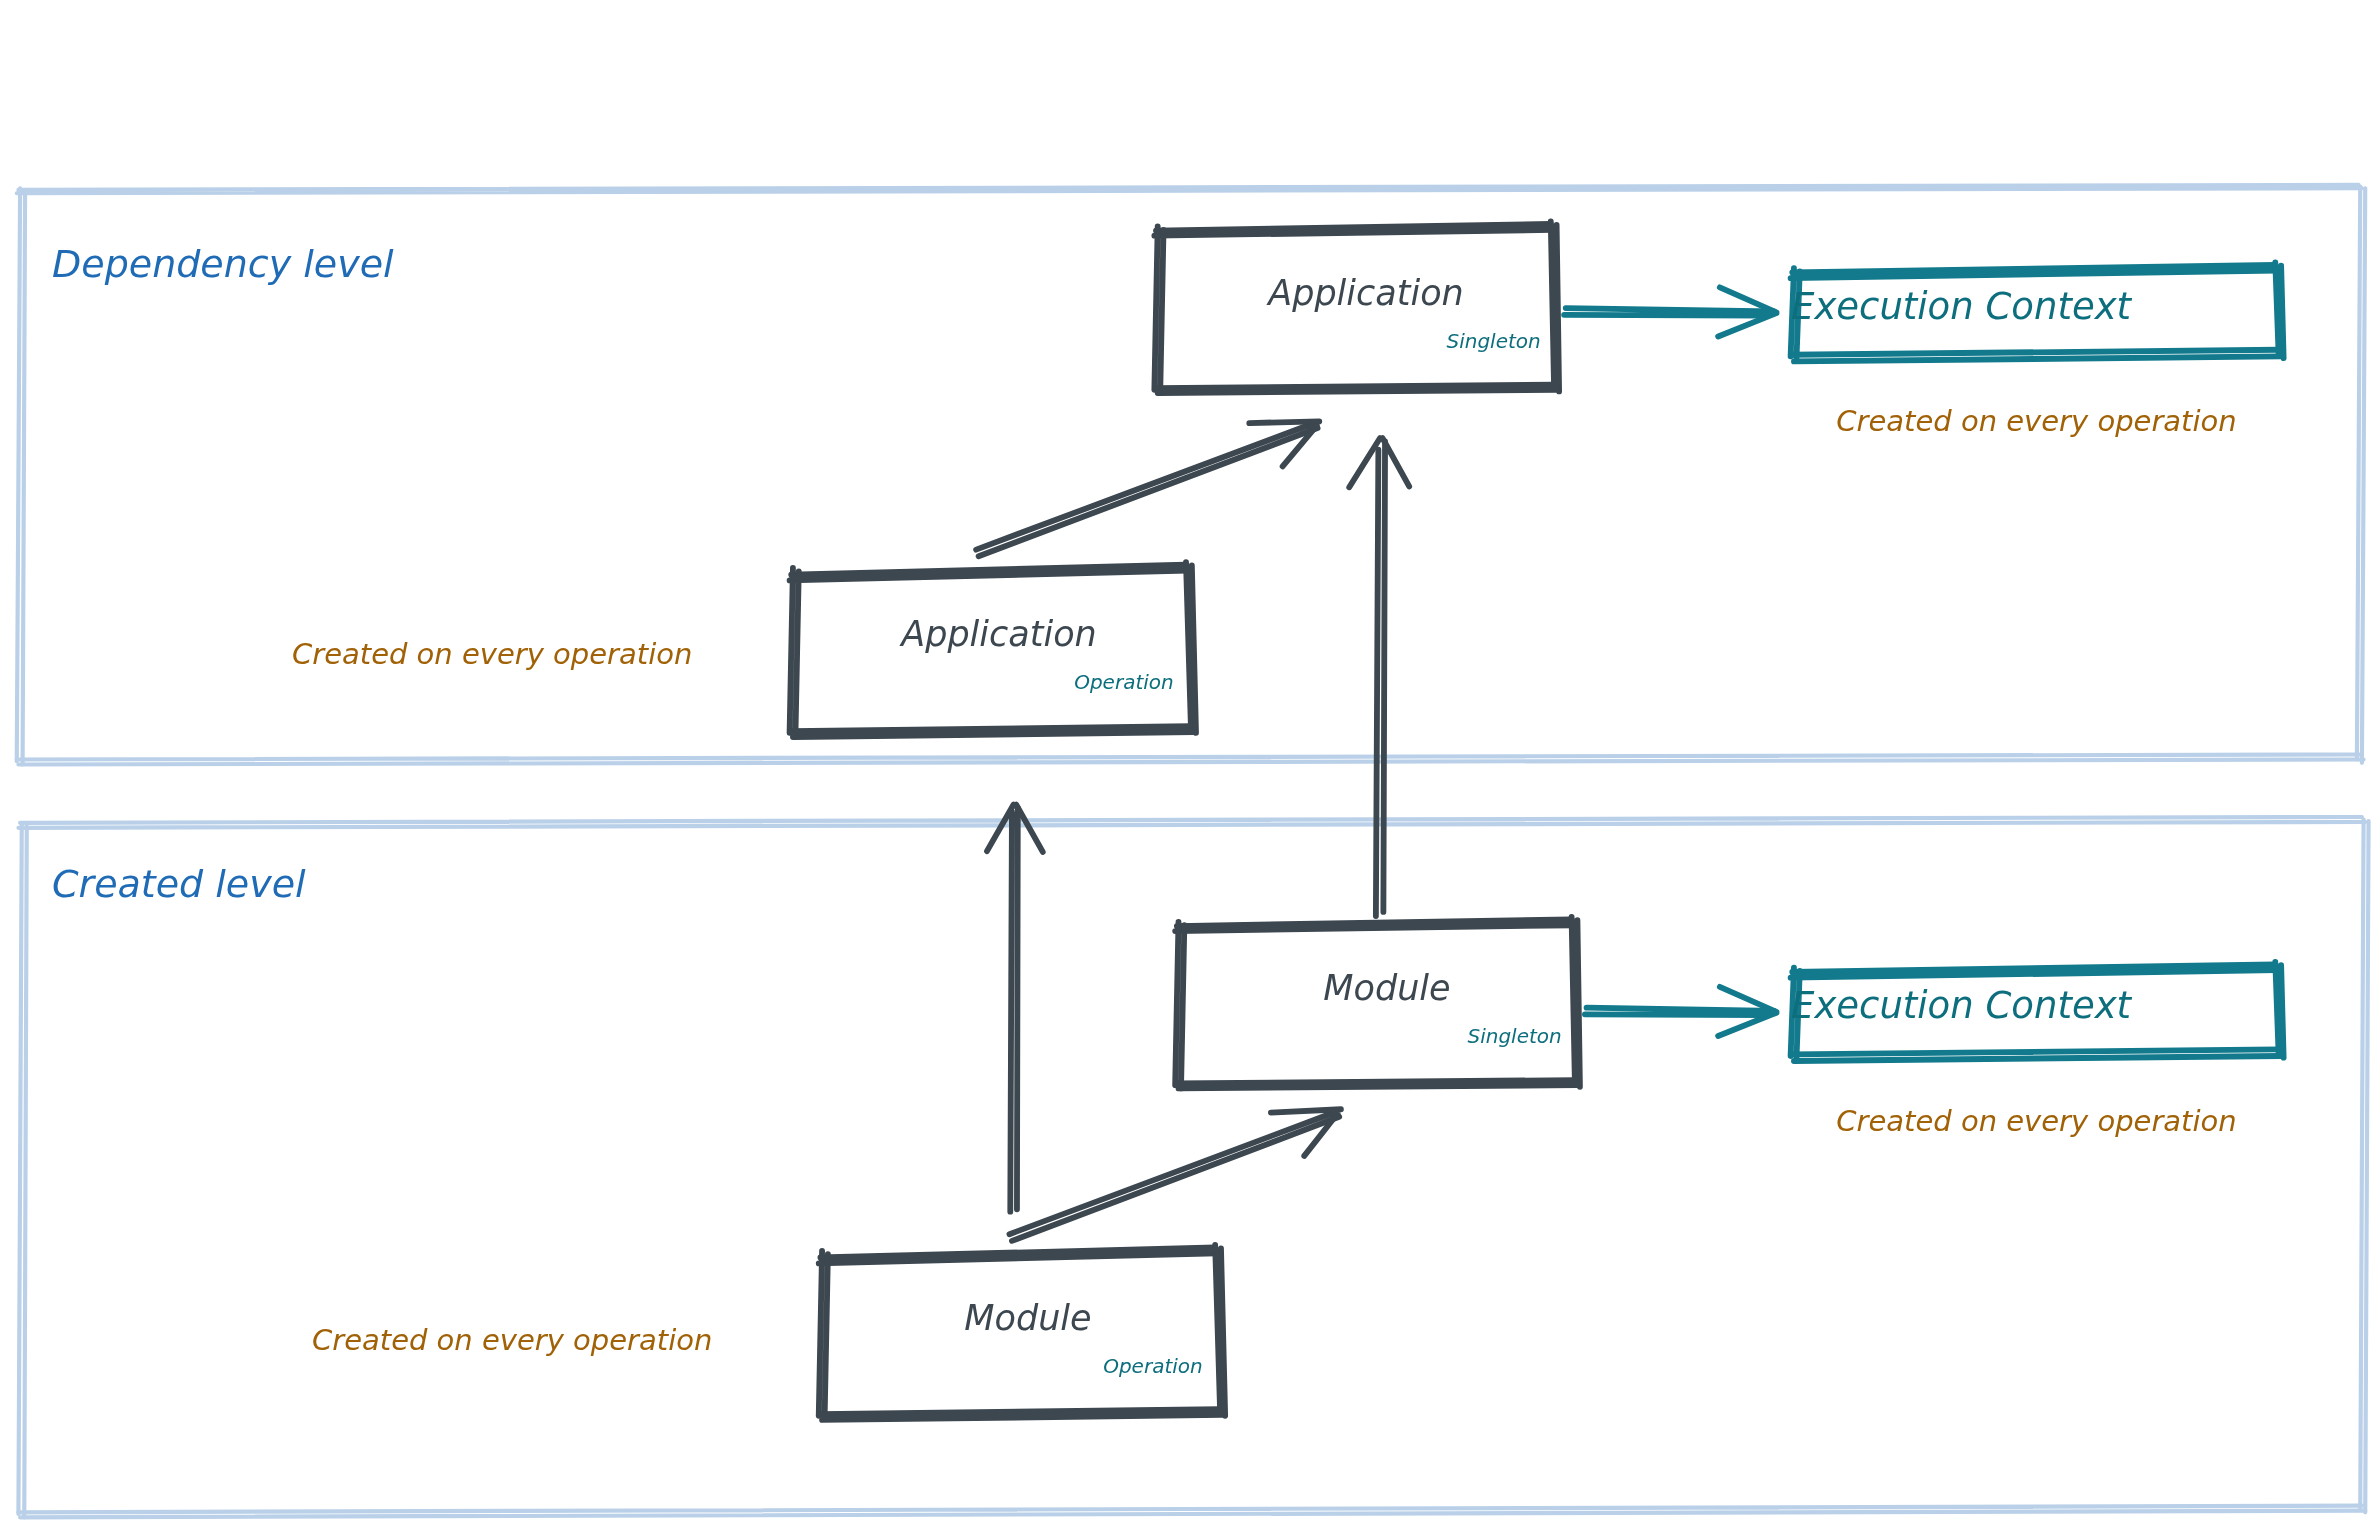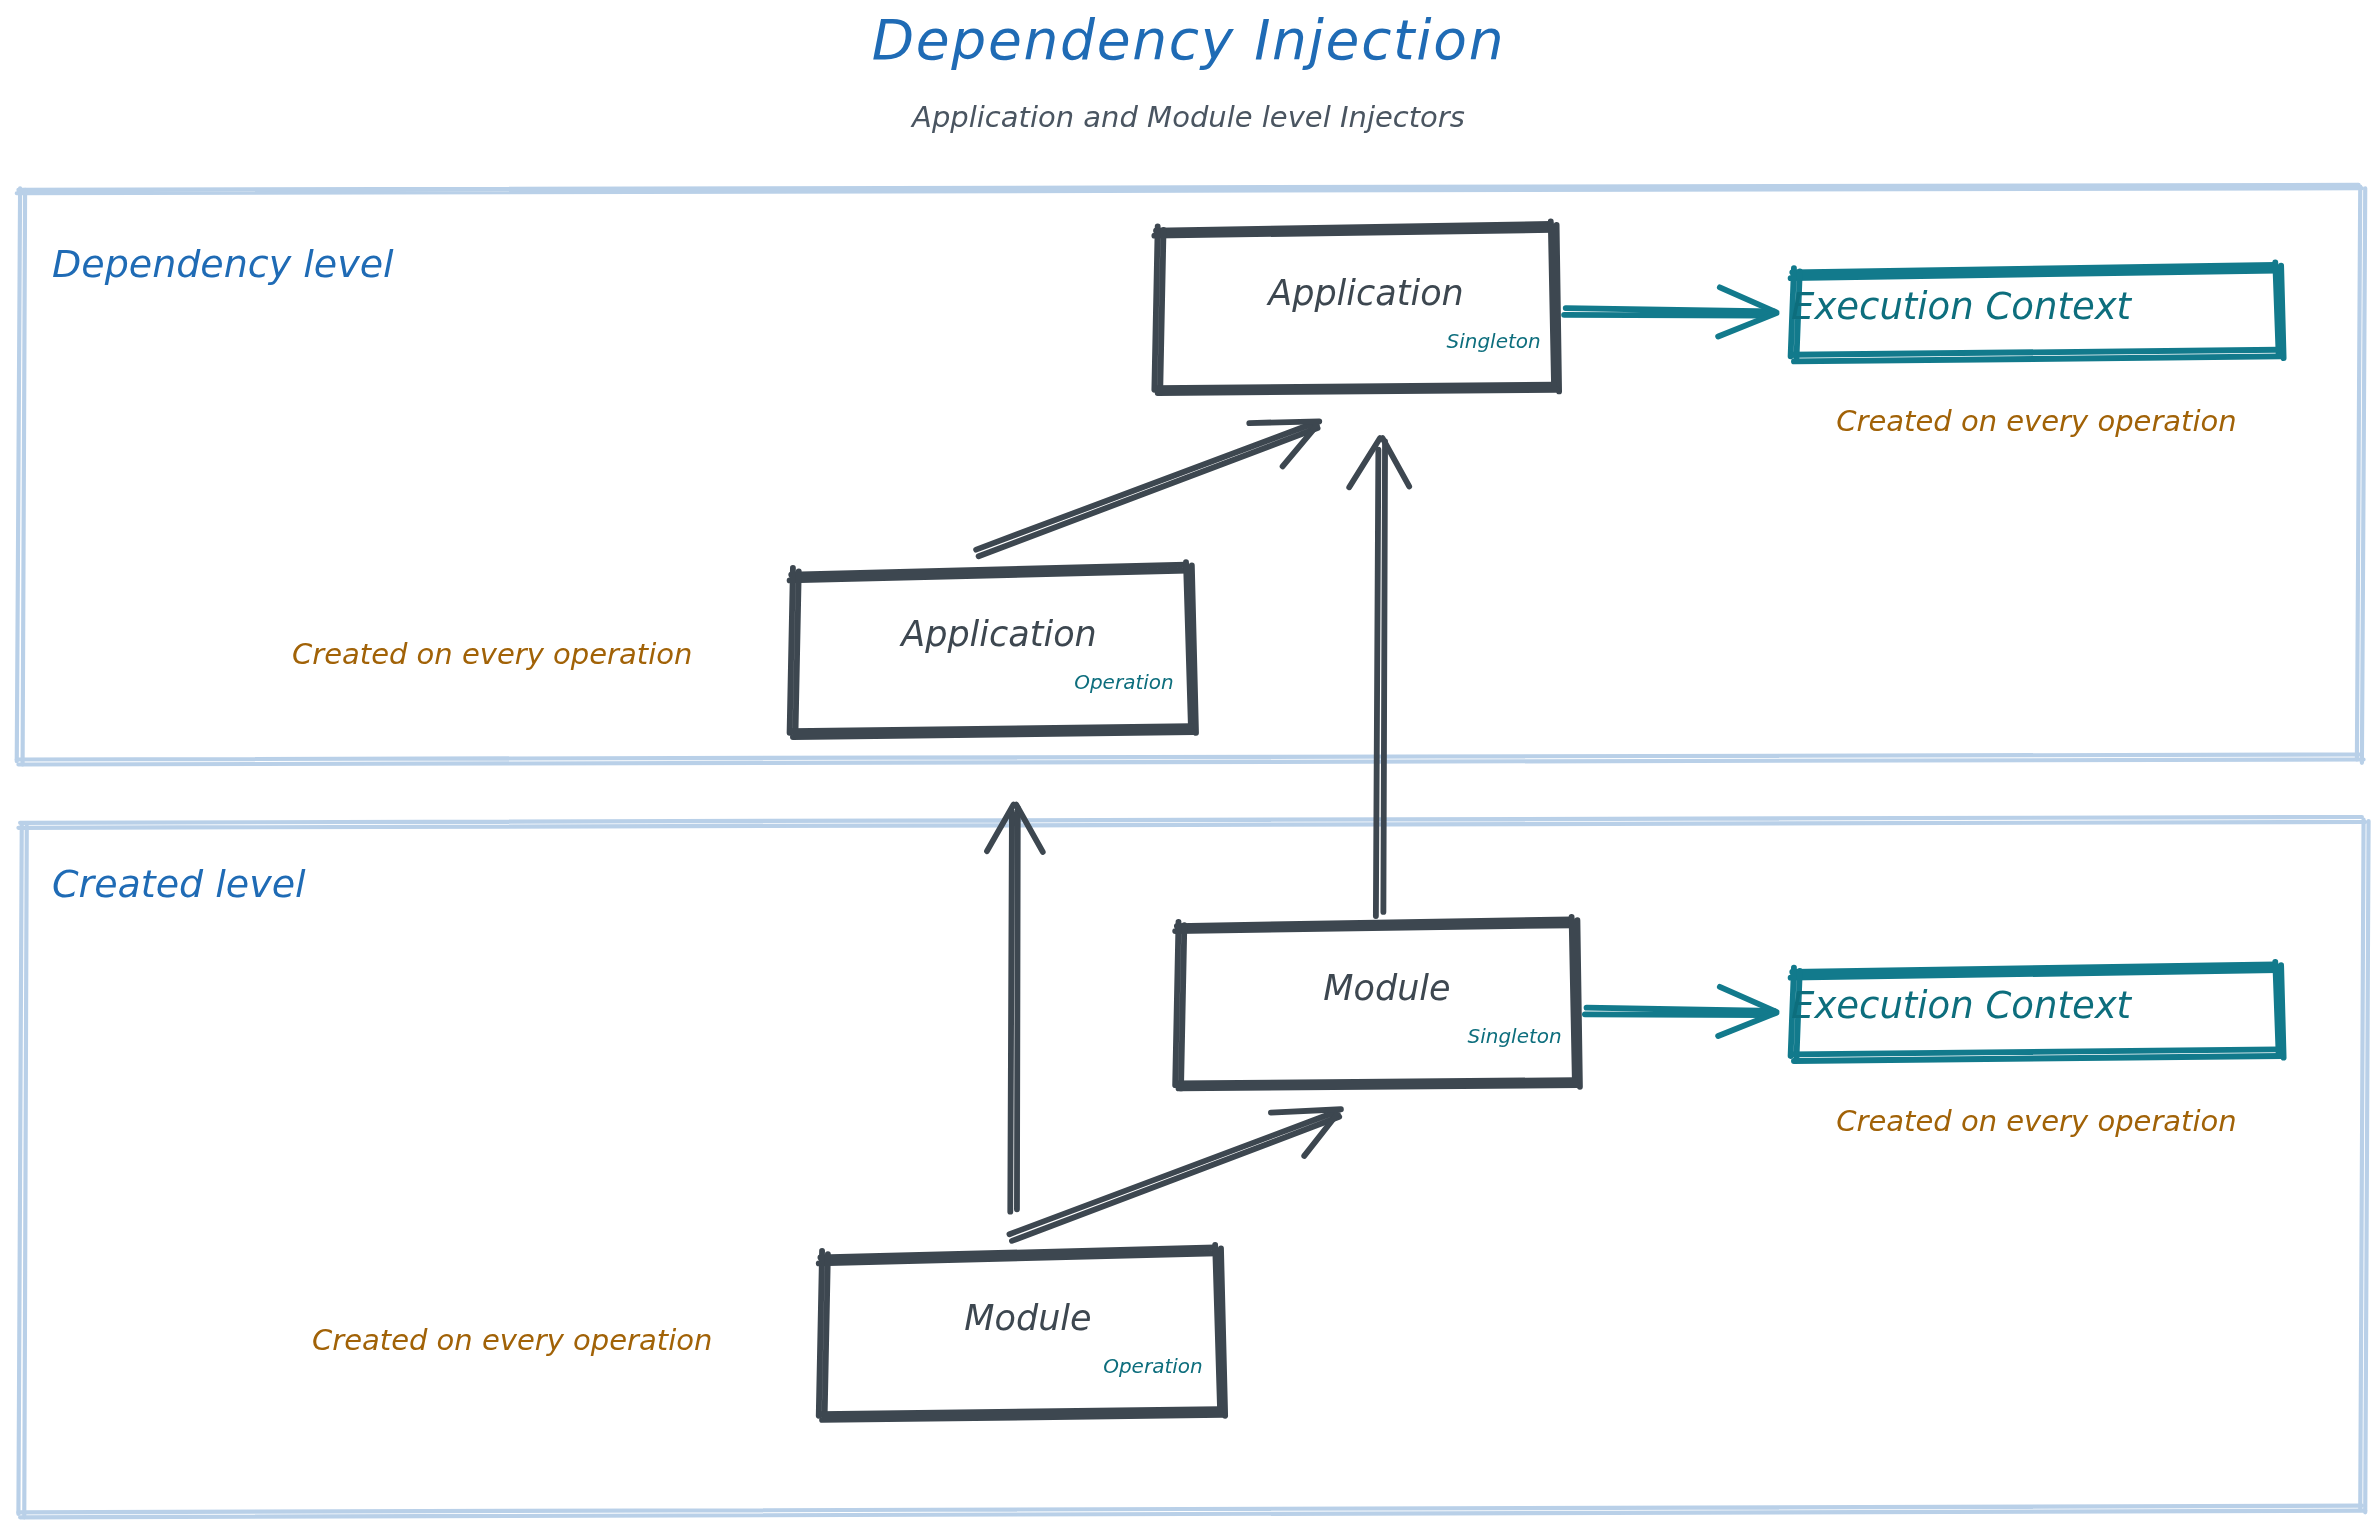--- a/index.html
+++ b/index.html
@@ -221,22 +221,20 @@
       <path d="M 2065 345 L 2133 375 M 2063 404 L 2133 376" fill="none" stroke="#127a8c" stroke-width="7" stroke-linecap="round"></path>
     </g>
 
     <g>
       <path d="M 1905 1210 L 2130 1214 M 1903 1218 L 2120 1219" fill="none" stroke="#127a8c" stroke-width="7" stroke-linecap="round"></path>
       <path d="M 2065 1185 L 2133 1215 M 2063 1244 L 2133 1216" fill="none" stroke="#127a8c" stroke-width="7" stroke-linecap="round"></path>
     </g>
 
   </svg>
 
-  <div class="lbl title">Dependency Injection</div>
-  <div class="lbl subtitle">Application and Module level Injectors</div>
 
   <div class="lbl section-label" id="sec-app-label">Dependency level</div>
 
   <div class="lbl section-label" id="sec-mod-label">Created level</div>
 
   <div class="node" id="node-app-singleton">
     <div class="node-title">Application</div>
     <div class="node-scope">Singleton</div>
   </div>
 

